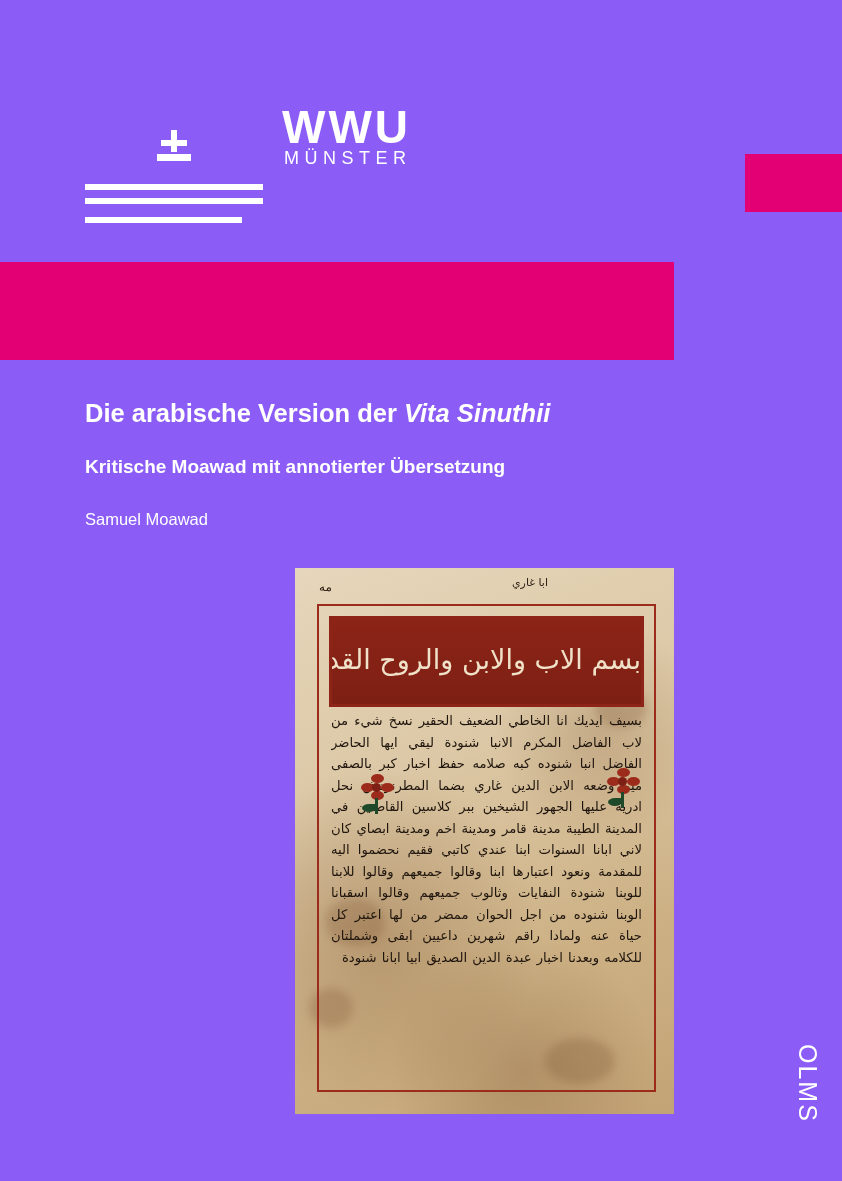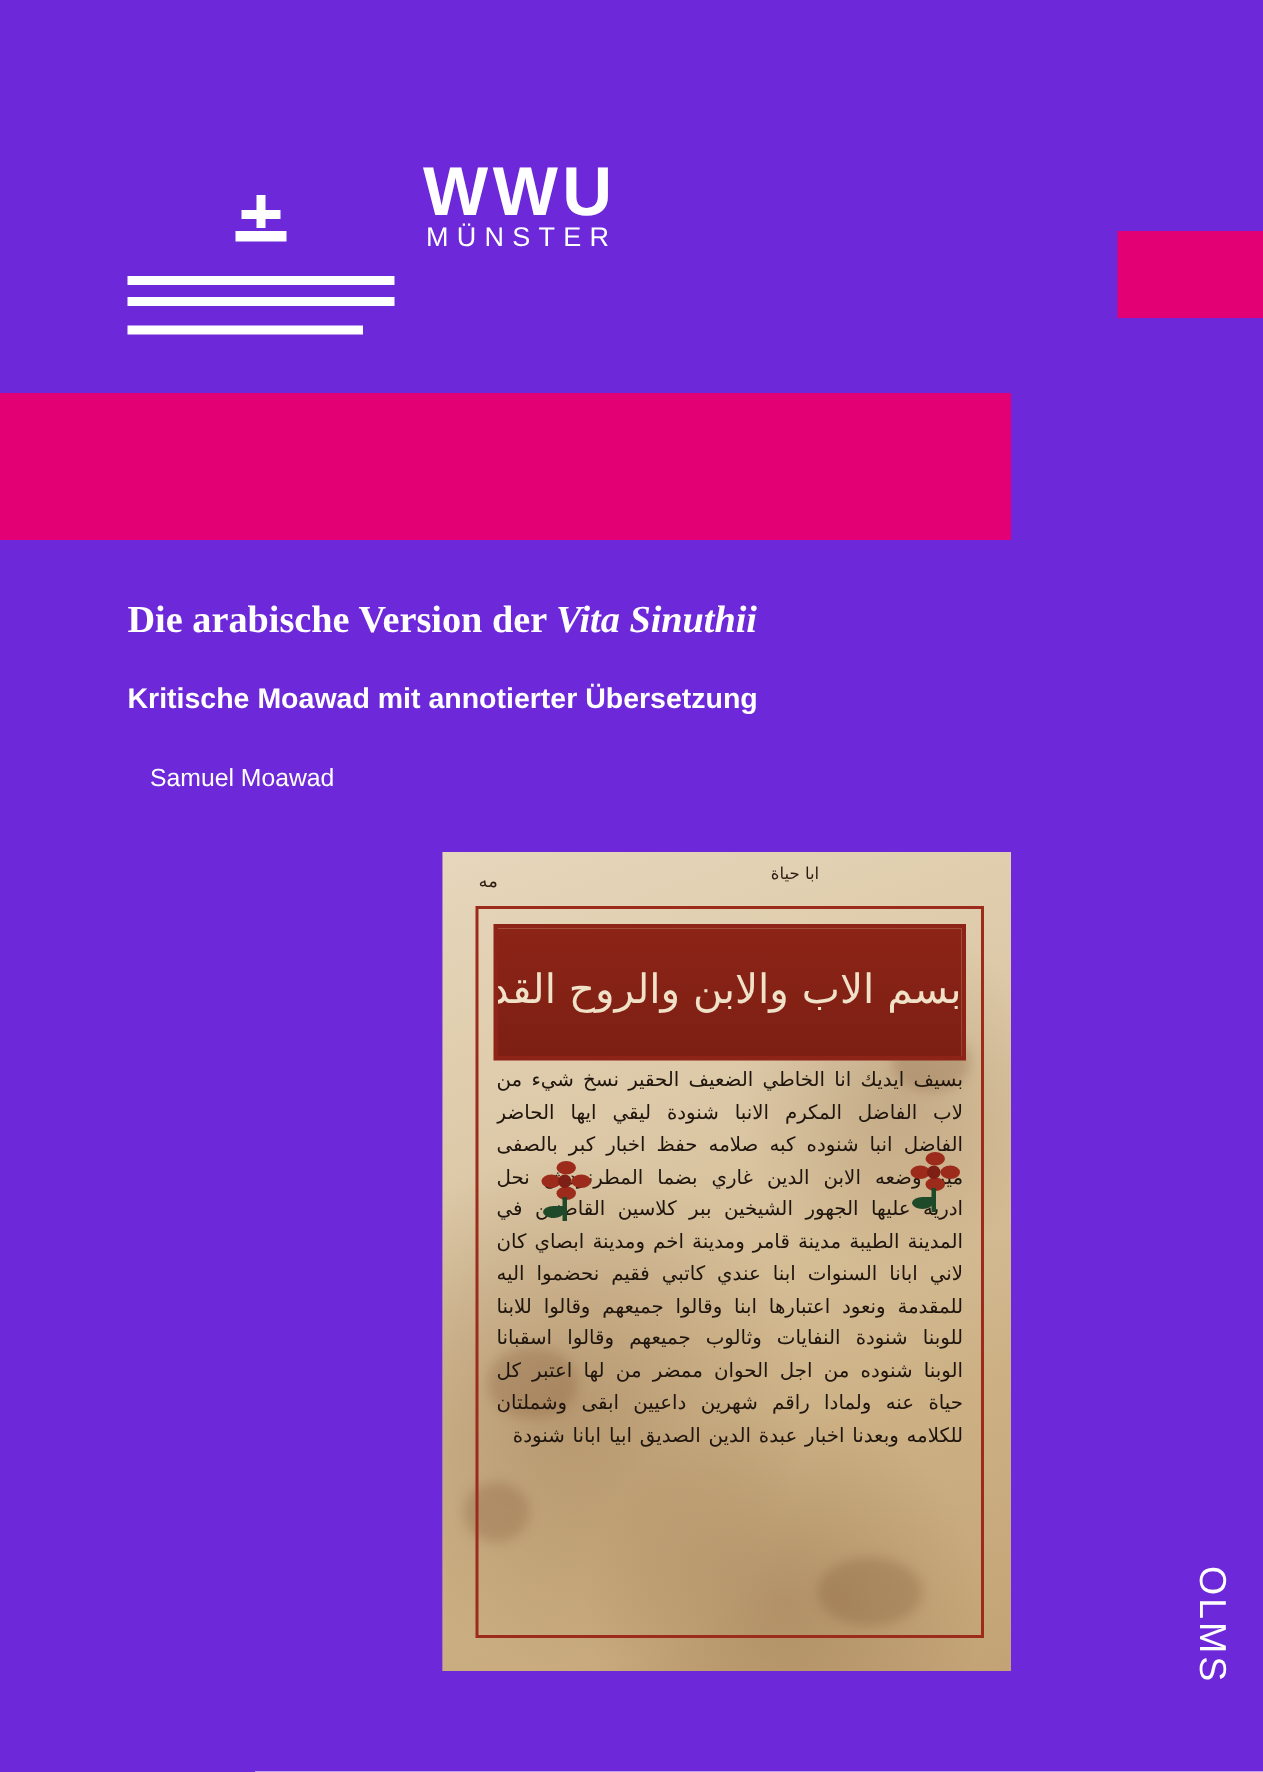--- a/index.html
+++ b/index.html
@@ -7,21 +7,21 @@
     padding: 0;
     background: #ffffff;
   }
   body {
     font-family: "Liberation Sans", sans-serif;
   }
   .cover {
     position: relative;
     width: 842px;
     height: 1181px;
-    background: #6d28d9;
+    background: #8b5cf6;
     overflow: hidden;
   }
 
   
   .logo {
     position: absolute;
     left: 85px;
     top: 62px;
     width: 340px;
     height: 115px;
@@ -85,38 +85,37 @@
   
   .title {
     position: absolute;
     left: 85px;
     top: 398px;
     width: 600px;
     color: #ffffff;
     font-size: 25.5px;
     font-weight: bold;
     line-height: 1.2;
-    font-family: Liberation Serif, serif;
   }
   .title .ital {
     font-style: italic;
   }
   .subtitle {
     position: absolute;
     left: 85px;
     top: 455px;
     width: 600px;
     color: #ffffff;
     font-size: 19px;
     font-weight: bold;
     line-height: 1.25;
   }
   .author {
     position: absolute;
-    left: 100px;
+    left: 85px;
     top: 509px;
     width: 600px;
     color: #ffffff;
     font-size: 16.5px;
     line-height: 1.25;
   }
 
   
   .manuscript {
     position: absolute;
@@ -286,21 +285,21 @@
   <div class="author">Samuel Moawad</div>
 
   <div class="manuscript">
     <div class="ms-page"></div>
 
     <div class="ms-stain" style="left:30px; top:330px; width:60px; height:48px;"></div>
     <div class="ms-stain" style="left:14px; top:420px; width:44px; height:40px;"></div>
     <div class="ms-stain" style="left:250px; top:470px; width:70px; height:46px;"></div>
     <div class="ms-stain" style="left:300px; top:120px; width:52px; height:40px;"></div>
 
-    <div class="ms-top-note">ابا حياة</div>
+    <div class="ms-top-note">ابا غاري</div>
     <div class="ms-left-note">ﻣﻪ</div>
 
     <div class="ms-frame">
       <div class="ms-headband">
         <div class="ms-headband-text">بسم الاب والابن والروح القدس الاله الواحد</div>
       </div>
       <div class="ms-body">بسيف ايديك انا الخاطي الضعيف الحقير نسخ شيء من لاب الفاضل المكرم الانبا شنودة ليقي ايها الحاضر الفاضل انبا شنوده كبه صلامه حفظ اخبار كبر بالصفى مير وضعه الابن الدين غاري بضما المطرنردش نحل ادرية عليها الجهور الشيخين ببر كلاسين القاطنين في المدينة الطيبة مدينة قامر ومدينة اخم ومدينة ابصاي كان لاني ابانا السنوات ابنا عندي كاتبي فقيم نحضموا اليه للمقدمة ونعود اعتبارها ابنا وقالوا جميعهم وقالوا للابنا للوبنا شنودة النفايات وثالوب جميعهم وقالوا اسقبانا الوبنا شنوده من اجل الحوان ممضر من لها اعتبر كل حياة عنه ولمادا راقم شهرين داعيين ابقى وشملتان للكلامه وبعدنا اخبار عبدة الدين الصديق ابيا ابانا شنودة</div>
 
       <div class="ms-flower f1">
         <div class="petal p-top"></div>

